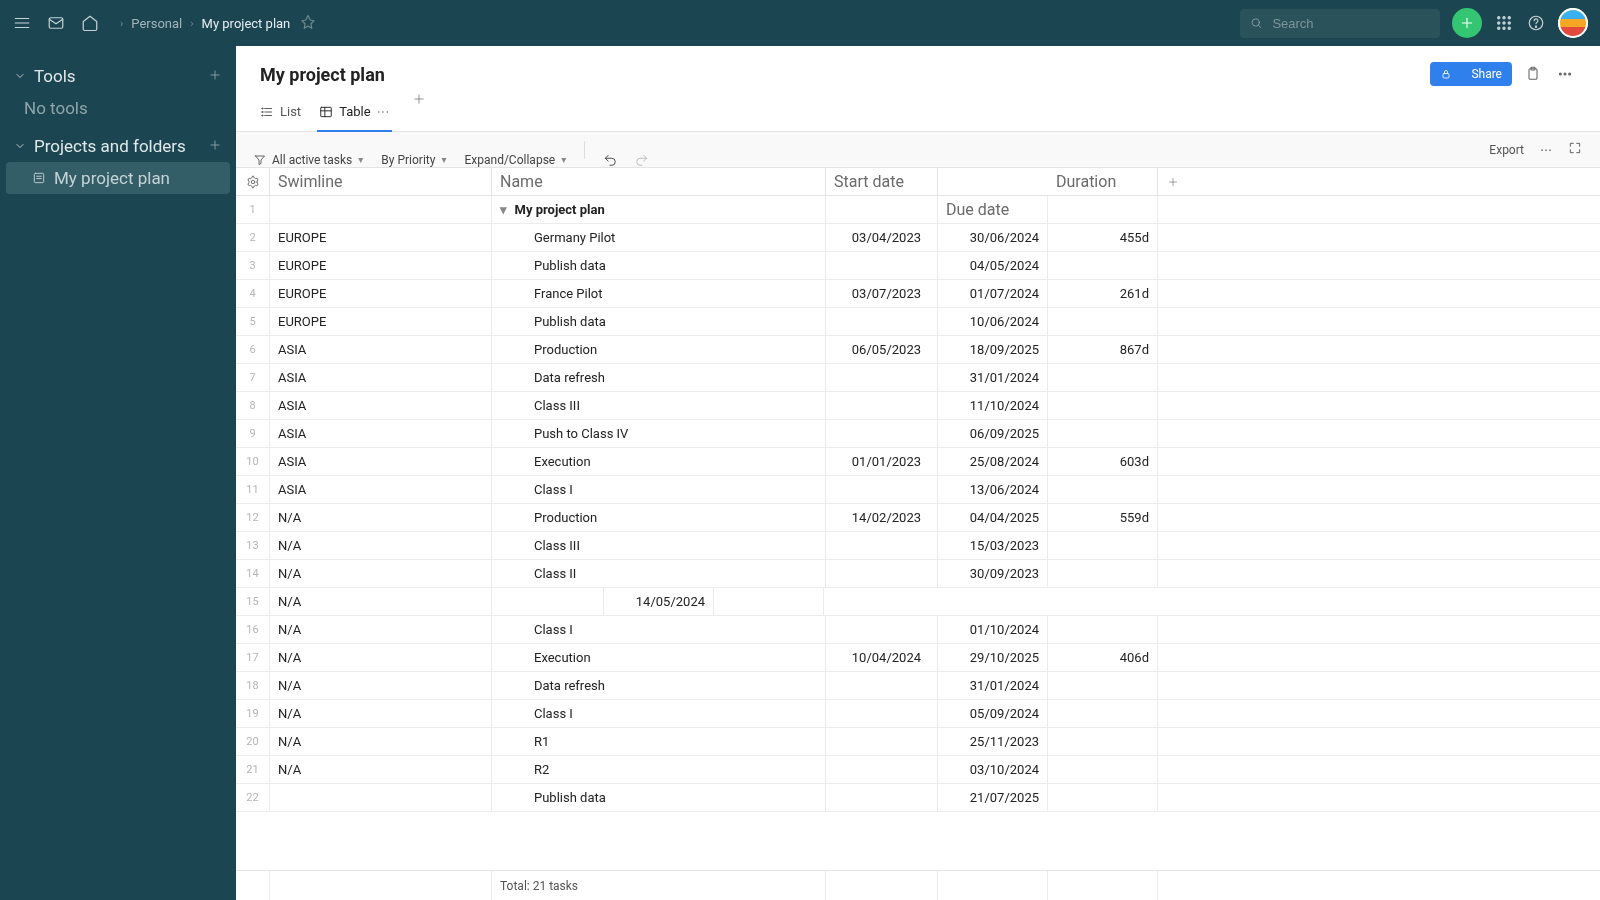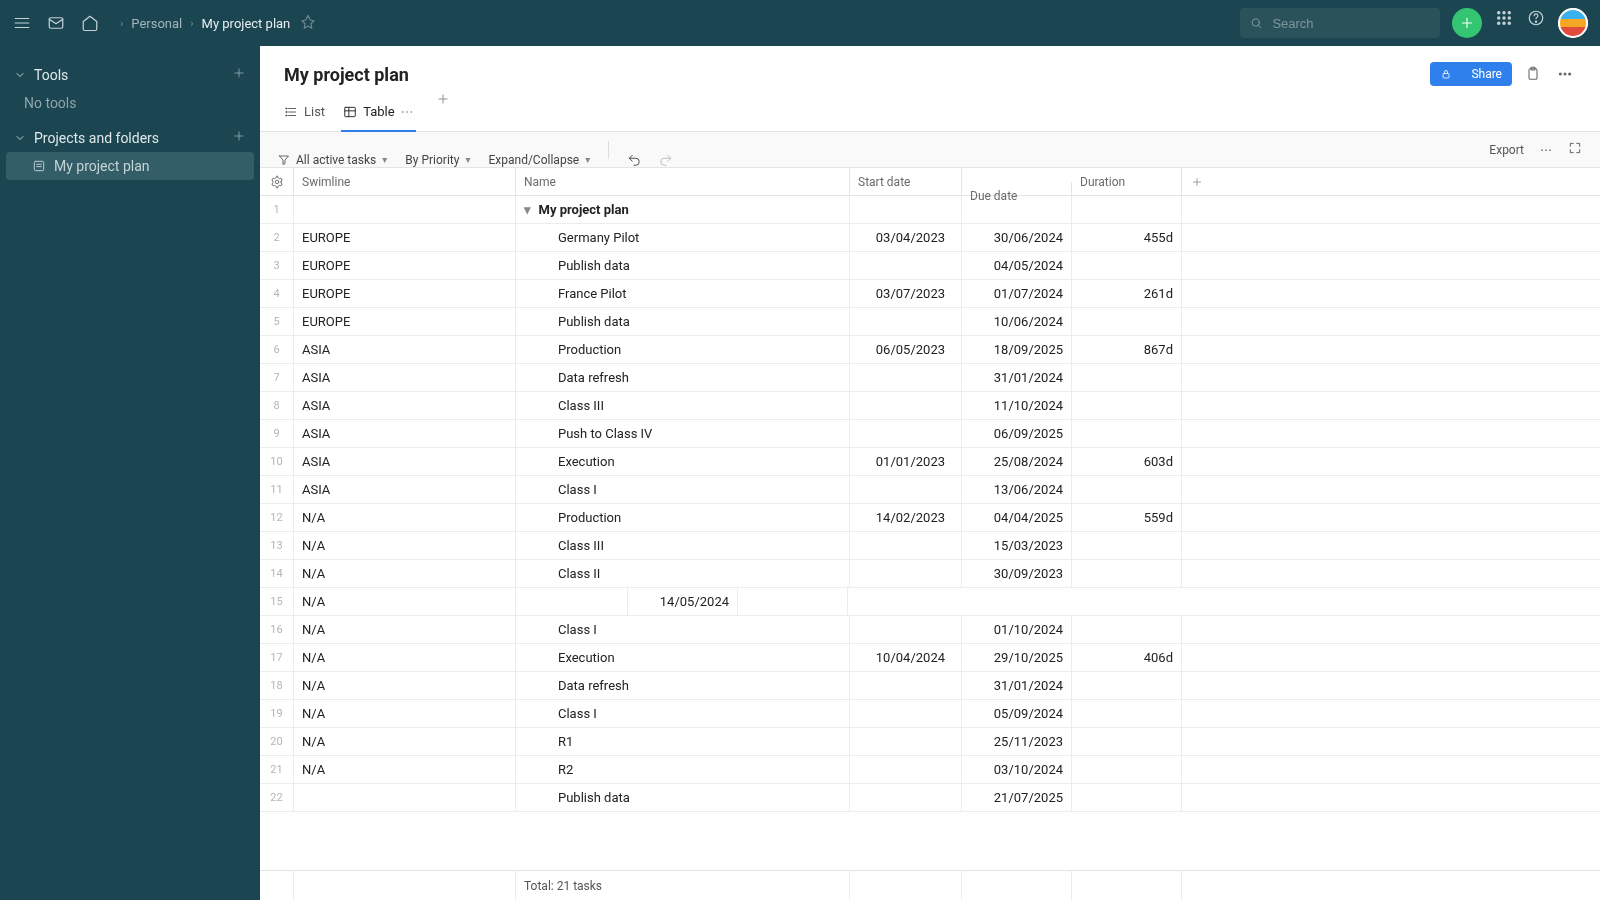--- a/index.html
+++ b/index.html
@@ -21,31 +21,31 @@
 
   
   .topbar{height:46px;background:var(--teal);display:flex;align-items:center;padding:0 12px;color:#c5d3d7;}
   .tb-left{display:flex;align-items:center;gap:14px;}
   .tb-icon{width:20px;height:20px;display:flex;align-items:center;justify-content:center;color:#c5d3d7;}
   .tb-icon svg{width:18px;height:18px;}
   .breadcrumb{display:flex;align-items:center;gap:8px;font-size:13px;color:#a3b5ba;margin-left:6px;}
   .breadcrumb .current{color:#e6eef0;}
   .breadcrumb .chev{color:#6e8a91;font-size:11px;}
   .pin{color:#6e8a91;}
-  .tb-right{margin-left:auto;display:flex;gap:12px;}
+  .tb-right{margin-left:auto;display:flex;align-items:center;gap:12px;}
   .search-box{display:flex;align-items:center;gap:8px;background:#2a525b;border-radius:4px;padding:6px 10px;width:200px;color:#90a7ad;}
   .search-box input{background:transparent;border:none;outline:none;color:#d6e2e5;font-size:13px;width:100%;}
   .search-box input::placeholder{color:#7d959b;}
   .btn-add{width:30px;height:30px;border-radius:50%;background:var(--green);display:flex;align-items:center;justify-content:center;color:#fff;}
   .avatar{width:30px;height:30px;border-radius:50%;background:#fff;display:flex;align-items:center;justify-content:center;font-size:10px;font-weight:700;overflow:hidden;}
   .avatar .stripe{width:100%;height:100%;background:linear-gradient(180deg,#3bb0ef 0 34%,#f5a623 34% 67%,#e24b3b 67% 100%);border-radius:50%;border:2px solid #fff;box-sizing:border-box;}
 
   
   .app{display:flex;height:calc(100% - 46px);}
-  .sidebar{width:260px;background:var(--teal);color:#c5d3d7;padding-top:14px;font-size:14px;}
+  .sidebar{width:236px;background:var(--teal);color:#c5d3d7;padding-top:14px;font-size:17px;}
   .side-group{}
   .side-group-header{display:flex;align-items:center;padding:6px 14px;color:#e0e8ea;gap:8px;}
   .side-group-header .add{margin-left:auto;color:#8aa0a6;}
   .side-empty{padding:6px 14px 12px 24px;color:#8fa5aa;}
   .side-item{display:flex;align-items:center;gap:8px;padding:6px 14px 6px 32px;}
   .side-item.selected{background:var(--sidebar-sel);border-radius:4px;margin:0 6px;padding-left:26px;}
   .chev-small{width:12px;height:12px;}
 
   
   .main{flex:1;background:#fff;display:flex;flex-direction:column;min-width:0;}
@@ -63,21 +63,21 @@
   .tab-add{color:#888;margin-left:4px;}
 
   .toolbar{display:flex;align-items:center;gap:18px;padding:0 18px;height:36px;background:#f9f9f9;border-bottom:1px solid var(--border);font-size:12px;color:#444;}
   .tool{display:flex;align-items:center;gap:6px;margin-top:20px;}
   .tool .chev{font-size:10px;color:#888;}
   .sep{width:1px;height:18px;background:#ddd;}
   .toolbar-right{margin-left:auto;display:flex;align-items:center;gap:16px;color:#555;}
 
   
   .table-wrap{flex:1;overflow:hidden;position:relative;display:flex;flex-direction:column;}
-  .thead{display:flex;align-items:center;height:28px;border-bottom:1px solid var(--border);font-size:12px;color:#6b6b6b;background:#fff;}
+  .thead{display:flex;height:28px;border-bottom:1px solid var(--border);font-size:16px;color:#6b6b6b;background:#fff;}
   .col-gear{width:34px;display:flex;align-items:center;justify-content:center;border-right:1px solid var(--border);height:100%;}
   .col-swim{width:222px;padding-left:8px;border-right:1px solid var(--border);height:100%;display:flex;align-items:center;}
   .col-name{flex:0 0 334px;padding-left:8px;border-right:1px solid var(--border);height:100%;display:flex;align-items:center;}
   .col-start{width:112px;text-align:left;padding-left:8px;border-right:1px solid var(--border);height:100%;display:flex;align-items:center;}
   .col-due{width:110px;text-align:left;padding-left:8px;border-right:1px solid var(--border);height:100%;display:flex;align-items:center;margin-top:28px;}
   .col-dur{width:110px;text-align:left;padding-left:8px;border-right:1px solid var(--border);height:100%;display:flex;align-items:center;}
   .col-add{width:30px;display:flex;align-items:center;justify-content:center;color:#888;}
 
   .tbody{flex:1;overflow-y:auto;}
   .row{display:flex;align-items:center;height:28px;border-bottom:1px solid var(--row-border);font-size:13px;color:#222;}

